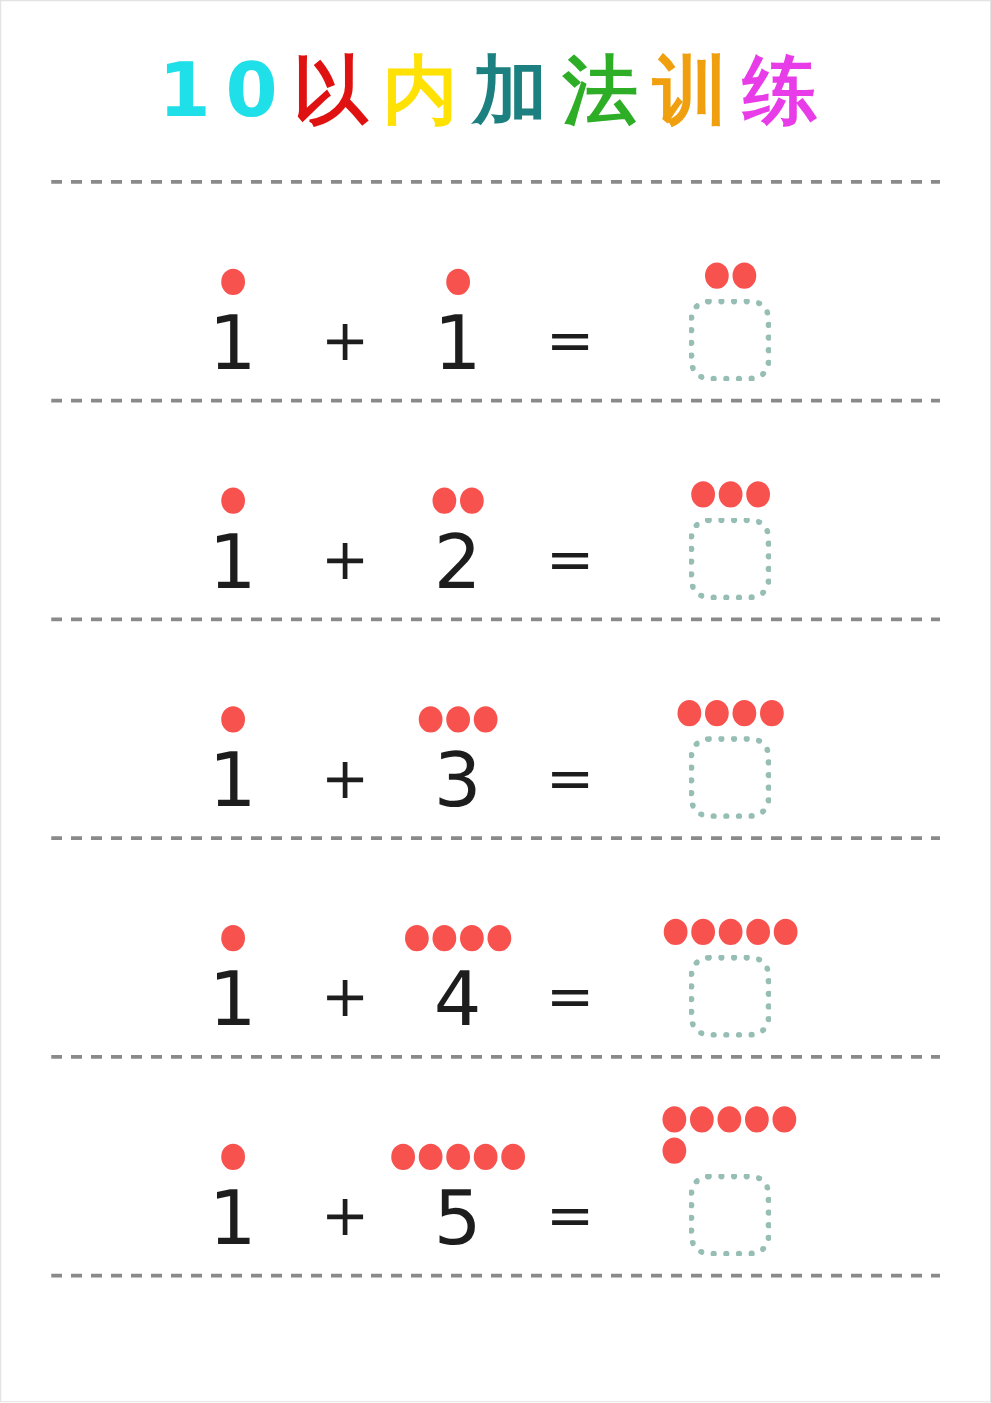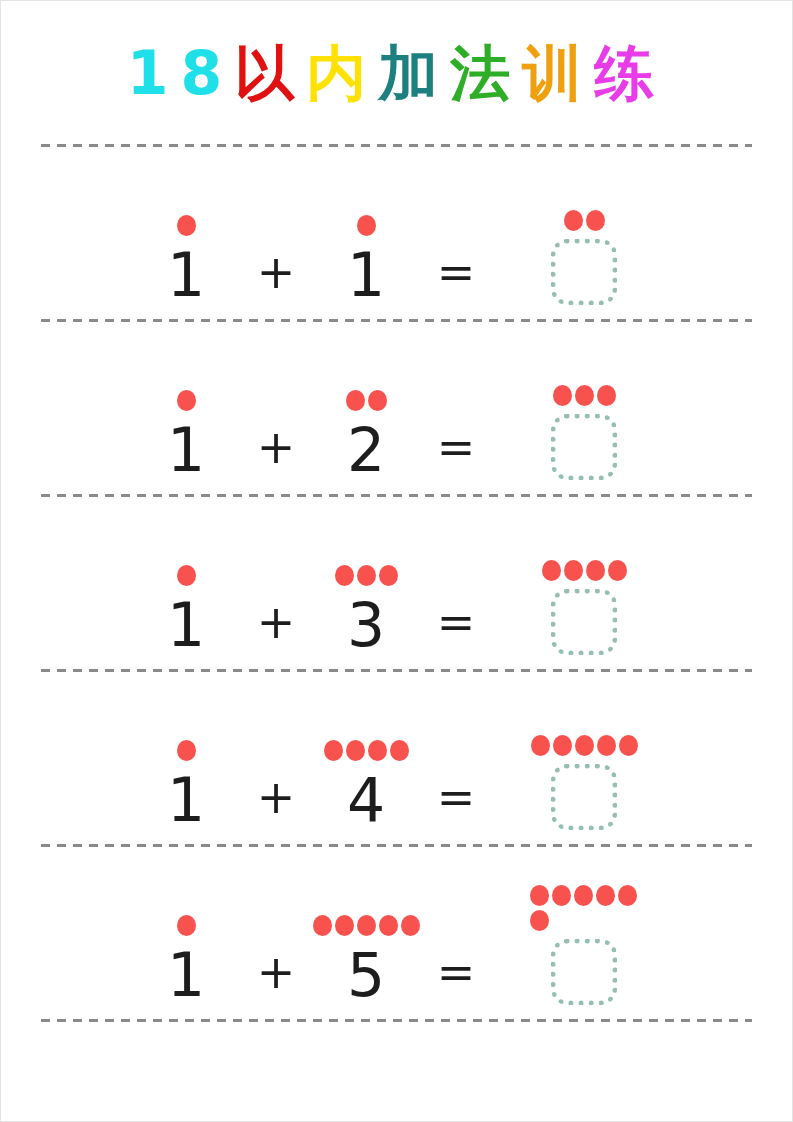--- a/index.html
+++ b/index.html
@@ -105,21 +105,21 @@
     border:5px dotted var(--teal);
     border-radius:16px;
     background:transparent;
   }
 </style>
 </head>
 <body>
 
 <div class="page" style="--dot: #f8524f; --teal: #97beb4; --sep: #8a8a8a; --num: #1d1d1d;">
   <header class="title-wrap">
-    <h1 class="title"><span style="color: rgb(31, 223, 233);">18</span><span style="color: rgb(224, 17, 17);">以</span><span style="color: rgb(255, 225, 3);">内</span><span style="color: rgb(28, 128, 128);">加</span><span style="color: rgb(46, 173, 39);">法</span><span style="color: rgb(240, 160, 15);">训</span><span style="color: rgb(232, 60, 232);">练</span></h1>
+    <h1 class="title"><span style="color: rgb(31, 223, 233);">10</span><span style="color: rgb(224, 17, 17);">以</span><span style="color: rgb(255, 225, 3);">内</span><span style="color: rgb(28, 128, 128);">加</span><span style="color: rgb(46, 173, 39);">法</span><span style="color: rgb(240, 160, 15);">训</span><span style="color: rgb(232, 60, 232);">练</span></h1>
   </header>
   <div class="separator"></div>
   <main id="problems">
   <section class="section">
     <div class="row">
       <div class="term">
         <div class="dots">
               <span class="dot"></span>
             </div>
         <div class="num">1</div>

